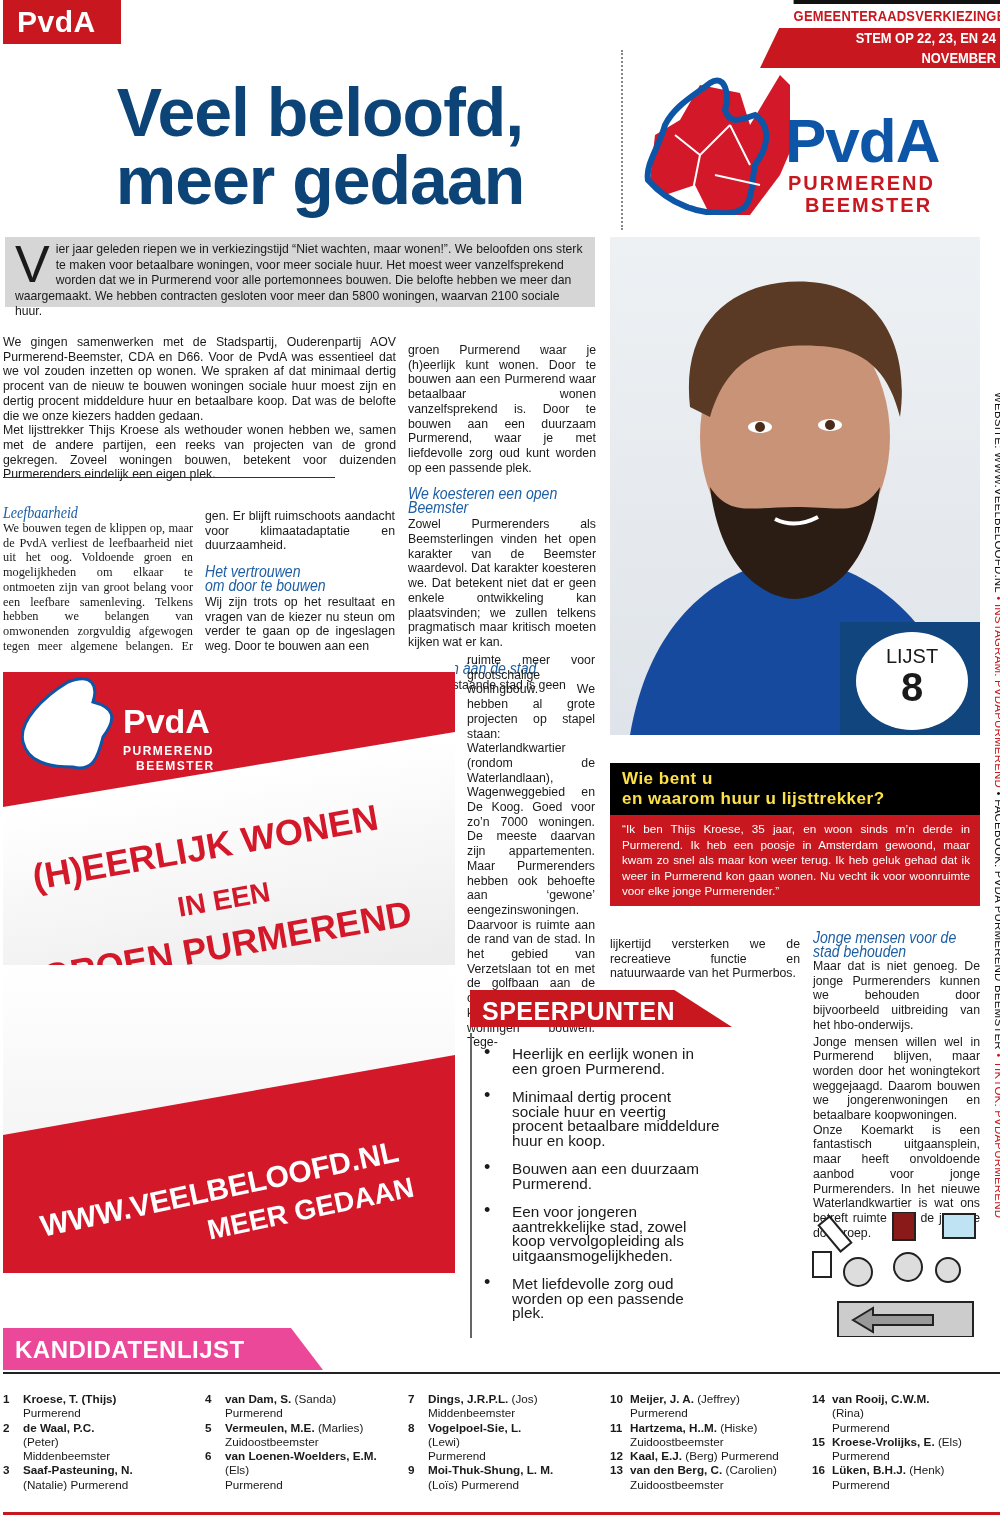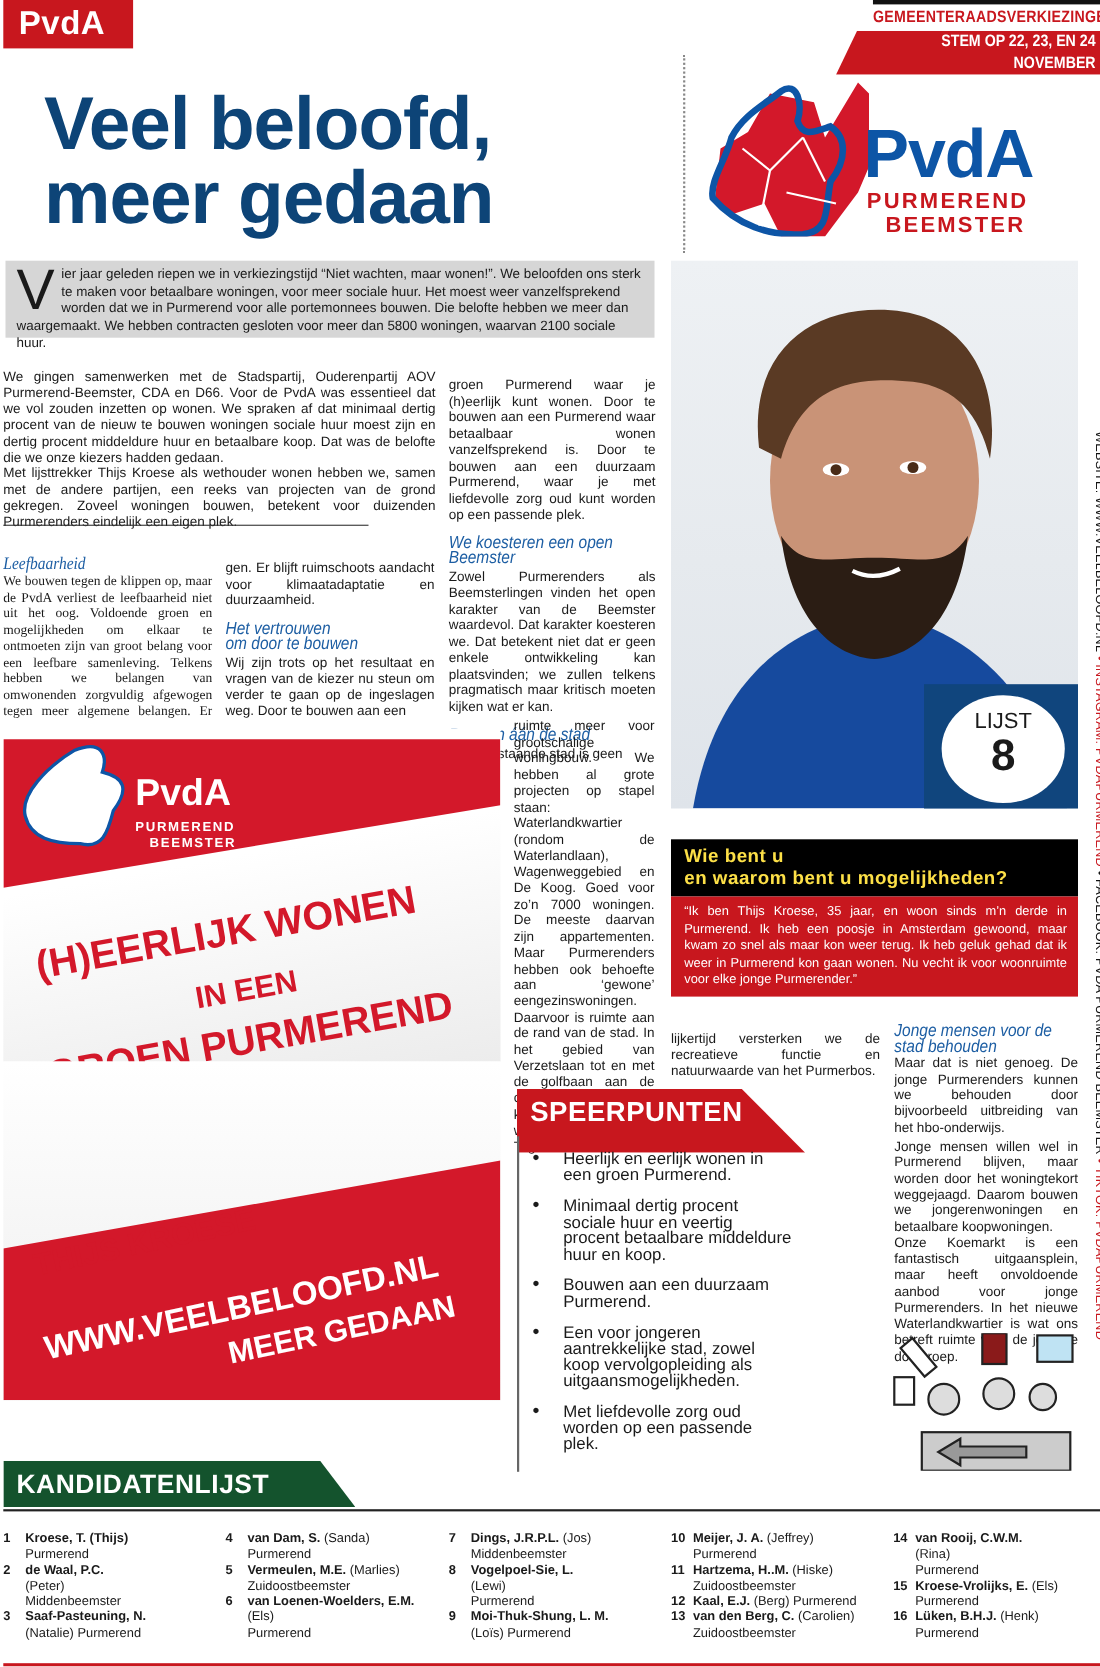--- a/index.html
+++ b/index.html
@@ -8,21 +8,21 @@
   .abs { position:absolute; }
   .brand-tag { left:3px; top:0; width:118px; height:44px; background:#c8171e; color:#fff;
     font-weight:bold; font-size:30px; line-height:44px; padding-left:14px; letter-spacing:0.5px; }
   .elec { right:0; top:0; width:240px; text-align:right; }
   .elec-top { border-top:4px solid #111; color:#c8171e; font-weight:bold; font-size:15px;
     line-height:20px; padding-top:2px; transform:scaleX(0.86); transform-origin:right; letter-spacing:0.3px; }
   .elec-bottom { margin-top:2px; background:#c8171e; color:#fff; font-weight:bold; font-size:15px; line-height:20px;
     padding-right:4px; clip-path:polygon(8% 0,100% 0,100% 100%,0 100%); }
   .elec-bottom span { display:inline-block; transform:scaleX(0.86); transform-origin:right; }
   .headline { left:40px; top:78px; width:560px; color:#0d4477; font-weight:bold; font-size:68px;
-    line-height:68px; letter-spacing:-1px; }
+    line-height:68px; text-align:center; letter-spacing:-1px; }
   .vdivider { left:621px; top:50px; height:180px; border-left:2px dotted #888; }
   .logo-big { left:640px; top:60px; width:350px; height:175px; }
   .logo-big .pvda { position:absolute; left:145px; top:45px; color:#0d55a6; font-weight:bold; font-size:62px; letter-spacing:-1px; }
   .logo-big .city1 { position:absolute; left:148px; top:112px; color:#c8171e; font-weight:bold; font-size:20px; letter-spacing:2px; }
   .logo-big .city2 { position:absolute; left:165px; top:134px; color:#c8171e; font-weight:bold; font-size:20px; letter-spacing:2px; }
   .intro { left:5px; top:237px; width:590px; height:70px; background:#d6d6d6; font-size:12.2px; line-height:15.5px; padding:5px 10px 0 10px; }
   .intro .dropcap { float:left; font-size:52px; line-height:44px; margin:0 6px 0 0; font-weight:normal; }
   .body-text { font-size:12.3px; line-height:14.7px; text-align:justify;margin-top:13px; }
   .col { position:absolute; }
   .subhead { color:#1d5ea3; font-style:italic; font-size:16px; line-height:14px; margin-top:10px; transform:scaleX(0.88); transform-origin:left; white-space:nowrap; }
@@ -33,27 +33,27 @@
   .lijst-circle .l1 { font-size:20px; line-height:20px; margin-top:14px; }
   .lijst-circle .l2 { font-size:40px; font-weight:bold; line-height:42px; }
   .who-head { left:610px; top:763px; width:370px; height:52px; background:#000; color:#fde047; font-weight:bold;
     font-size:17px; line-height:20px; padding:6px 0 0 12px; letter-spacing:0.5px; }
   .who-body { left:610px; top:815px; width:370px; height:91px; background:#c8171e; color:#fff; font-size:11.7px; line-height:15.5px; padding:6px 10px 0 12px; text-align:justify; }
   .vert { left:985px; top:392px; width:20px; height:580px; writing-mode:vertical-rl; font-size:11.5px; letter-spacing:0.2px; white-space:nowrap; }
   .vert .k { color:#111; }
   .vert .r { color:#c8171e; }
   .poster { left:3px; top:662px; width:452px; height:303px; overflow:hidden; background:linear-gradient(170deg,#fff 0%,#fff 40%,#ececec 100%); }
   .poster2 { left:3px; top:965px; width:452px; height:308px; overflow:hidden; background:linear-gradient(180deg,#fff 0%,#ededed 100%); }
-  .speer-head { left:470px; top:990px; width:262px; height:58px; background:#c8171e; color:#fff; font-weight:bold;
+  .speer-head { left:470px; top:990px; width:262px; height:37px; background:#c8171e; color:#fff; font-weight:bold;
     font-size:25px; line-height:43px; padding-left:12px; clip-path:polygon(0 0,78% 0,100% 100%,0 100%); letter-spacing:0.5px; }
   .speer-line { left:470px; top:1033px; height:305px; border-left:2px solid #666; }
   .speer-list { left:480px; top:1047px; width:240px; list-style:none; }
   .speer-list li { position:relative; padding-left:32px; font-size:15.3px; line-height:14.5px; margin-bottom:14px; }
   .speer-list li .b { position:absolute; left:4px; top:-2px; font-size:18px; }
-  .kand-head { left:3px; top:1328px; width:320px; height:42px; background:#14532d; color:#fff; font-weight:bold; font-size:24px;
+  .kand-head { left:3px; top:1328px; width:320px; height:42px; background:#ec4899; color:#fff; font-weight:bold; font-size:24px;
     line-height:44px; padding-left:12px; clip-path:polygon(0 0,90% 0,100% 100%,0 100%); letter-spacing:0.5px; }
   .kand-rule { left:3px; top:1372px; width:997px; border-top:2px solid #222; }
   .kand-foot { left:3px; top:1512px; width:997px; border-top:3px solid #c8171e; }
   .cand { position:absolute; font-size:11.7px; line-height:14.3px; }
   .cand .row { display:flex; }
   .cand .num { width:20px; font-weight:bold; flex-shrink:0; }
   .cand .nm { font-weight:bold; }
   .illus { left:808px; top:1212px; width:170px; height:125px; }
 </style>
 </head>
@@ -136,21 +136,21 @@
     <path d="M165,282 Q185,292 208,280" stroke="#fff" stroke-width="4" fill="none"></path>
   </svg>
 </div>
 <div class="abs lijst-box"></div>
 <div class="abs lijst-circle">
   <div class="l1">LIJST</div>
   <div class="l2">8</div>
 </div>
 <div class="abs who-head">
   <div>Wie bent u</div>
-  <div>en waarom bent u mogelijkheden?</div>
+  <div>en waarom huur u lijsttrekker?</div>
 </div>
 <div class="abs who-body">“Ik ben Thijs Kroese, 35 jaar, en woon sinds m’n derde in Purmerend. Ik heb een poosje in Amsterdam gewoond, maar kwam zo snel als maar kon weer terug. Ik heb geluk gehad dat ik weer in Purmerend kon gaan wonen. Nu vecht ik voor woonruimte voor elke jonge Purmerender.”</div>
 
 <div class="abs vert">
   <span class="k">WEBSITE: WWW.VEELBELOOFD.NL</span><span class="r"> • </span><span class="r">INSTAGRAM: PVDAPURMEREND</span><span class="k"> • </span><span class="k">FACEBOOK: PVDA PURMEREND BEEMSTER</span><span class="r"> • </span><span class="r">TIKTOK: PVDAPURMEREND</span>
 </div>
 
 <div class="col body-text" style="left:813px;top:918px;width:167px;">
   <div class="subhead" style="margin-top:0;">Jonge mensen voor de</div>
   <div class="subhead" style="margin-top:0;">stad behouden</div>

